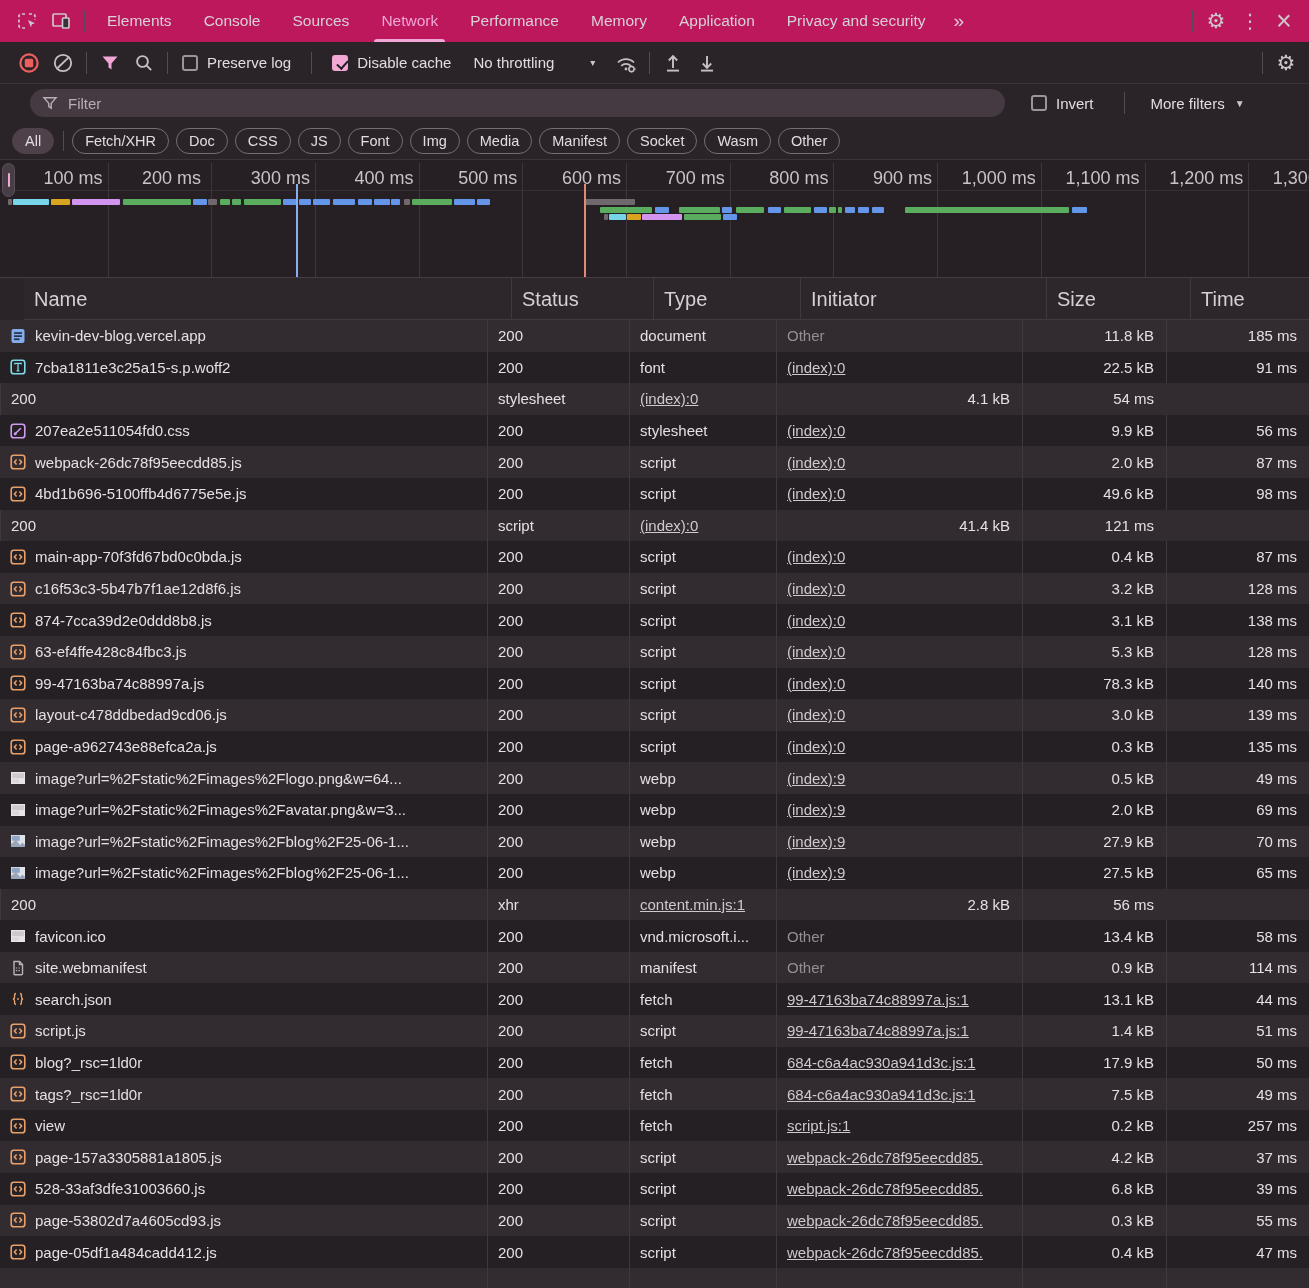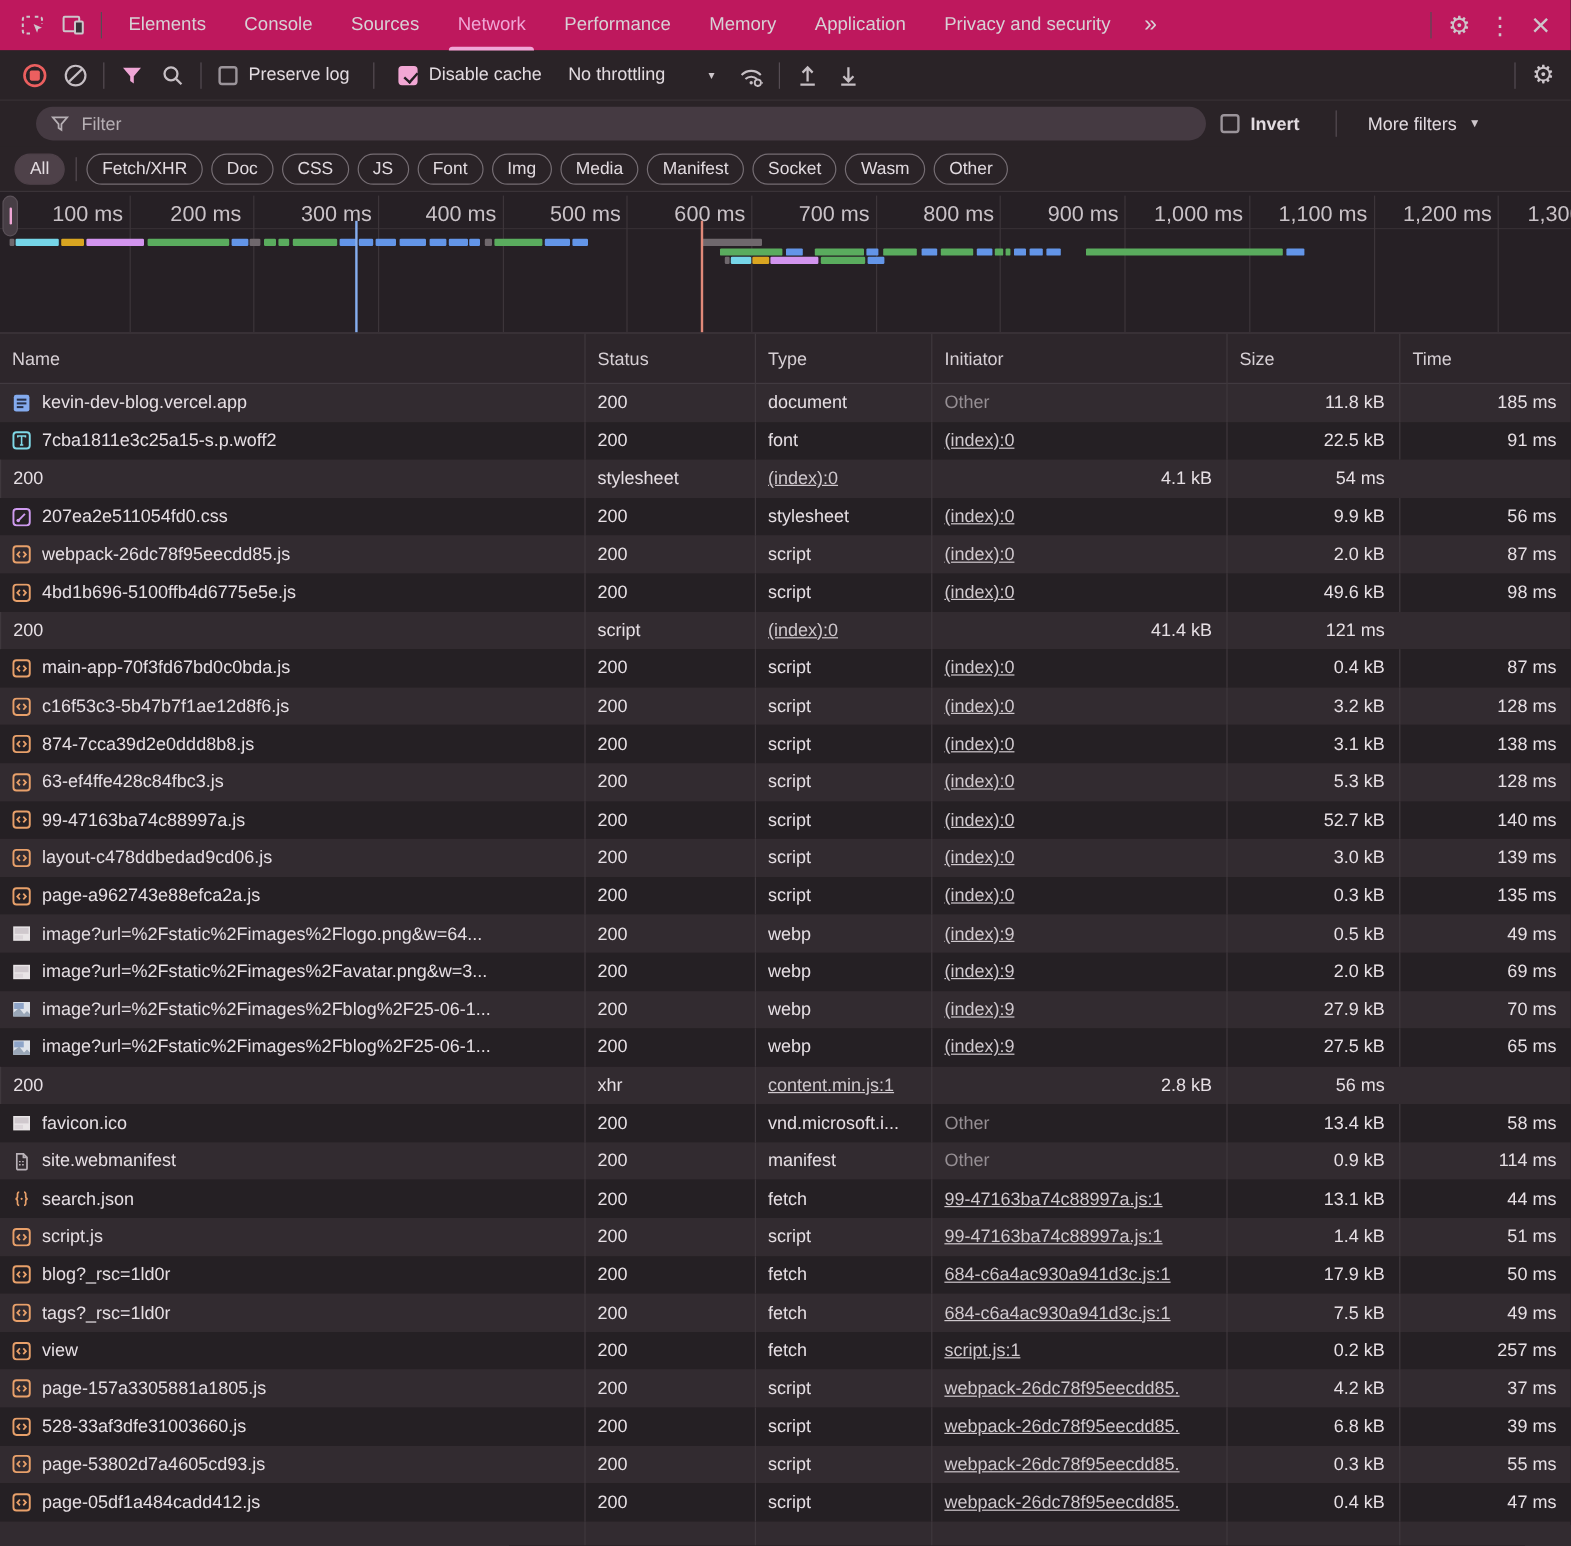--- a/index.html
+++ b/index.html
@@ -36,21 +36,21 @@
   .throttle-label { font-size:15px; color:#e2dbe0; margin-left:14px; }
   .caret { font-size:10px; color:#cdc6cb; }
   .throttle-caret { margin-left:36px; }
   .toolbar .spacer { flex:1; }
 
   
   .filterbar { height:38px; background:#2a2327; display:flex; align-items:center; padding:0 16px 0 30px; flex:0 0 auto; }
   .filter-pill { width:975px; height:28px; border-radius:14px; background:#453a42; display:flex; align-items:center; padding:0 12px; }
   .filter-pill input { flex:1; background:transparent; border:none; outline:none; color:#e6dfe4; font-size:15px; font-family:"Liberation Sans",sans-serif; margin-left:8px; }
   .filter-pill input::placeholder { color:#b6afb4; }
-  .filterbar .check-row { margin-left:12px;font-weight:bold; }
+  .filterbar .check-row { margin-left:26px; }
   .more-filters { display:flex; align-items:center; margin-left:26px; font-size:15px; color:#e2dbe0; }
   .more-filters .caret { margin-left:10px; }
 
   
   .chipsbar { height:38px; display:flex; align-items:center; padding-left:12px; border-bottom:1px solid #3a3338; flex:0 0 auto; }
   .chip { height:26px; display:flex; align-items:center; padding:0 12px; margin-right:7px; border-radius:13px; border:1px solid #756d73; font-size:14.5px; color:#e2dbe0; white-space:nowrap; }
   .chip.selected { background:#4e4149; border-color:#4e4149; }
   .chip-div { width:1px; height:20px; background:#554c53; margin:0 8px 0 2px; }
 
   
@@ -58,21 +58,21 @@
   .gridline { position:absolute; top:3px; bottom:0; width:1px; background:#3c353a; }
   .tick-label { position:absolute; top:8px; width:100px; text-align:right; font-size:18px; color:#c9c2c7; }
   .ruler-border { position:absolute; left:0; right:0; top:30px; height:1px; background:#352e33; }
   .wbar { position:absolute; height:6px; border-radius:1px; }
   .marker { position:absolute; top:24px; bottom:0; width:2px; }
   .ov-handle { position:absolute; left:2px; top:3px; width:13px; height:34px; background:#473e45; border:1px solid #5a5158; border-radius:7px; }
   .ov-handle::after { content:""; position:absolute; left:4.5px; top:9px; width:2px; height:14px; background:#f0a6d6; border-radius:1px; }
 
   
   .grid-row { display:grid; grid-template-columns:487px 142px 147px 246px 144px 143px; align-items:center; }
-  .thead { height:42px; background:#2d262b; border-bottom:1px solid #413a40; font-size:15px; color:#d6cfd4; flex:0 0 auto; }
+  .thead { height:42px; background:#2d262b; border-bottom:1px solid #413a40; font-size:20px; color:#d6cfd4; flex:0 0 auto;margin-left:24px; }
   .thead .cell { height:42px; display:flex; align-items:center; }
   .tbody { flex:1; overflow:hidden; }
   .row { height:31.6px; font-size:15px; cursor:default; }
   .row.odd  { background:#322b30; }
   .row.even { background:#252024; }
   .row.empty-tail { height:31.6px; }
   .cell { padding-left:10px; overflow:hidden; white-space:nowrap; height:100%; display:flex; align-items:center; }
   .cell.c1,.cell.c2,.cell.c3,.cell.c4,.cell.c5 { border-left:1px solid #3f383d; }
   .cell.num { justify-content:flex-end; padding-right:12px; padding-left:0; }
   .name-cell { display:flex; align-items:center; gap:9px; }
@@ -536,21 +536,21 @@
           </span>
           <span class="name-text">99-47163ba74c88997a.js</span>
         </div>
         <div class="cell c1">200</div>
         <div class="cell c2">
           <span class="type-text">script</span>
         </div>
         <div class="cell c3">
           <span class="initiator-link">(index):0</span>
         </div>
-        <div class="cell c4 num">52.7 kB</div>
+        <div class="cell c4 num">78.3 kB</div>
         <div class="cell c5 num">140 ms</div>
       </div>
       <div class="row grid-row odd">
         <div class="cell c0 name-cell">
           <span class="row-icon">
             <svg width="16" height="16" viewBox="0 0 16 16">
               <rect x="1.2" y="1.2" width="13.6" height="13.6" rx="2.6" fill="none" stroke="#e8a06a" stroke-width="1.6"></rect>
               <path d="M6.6 5.6 L4.4 8 l2.2 2.4 M9.4 5.6 L11.6 8 l-2.2 2.4" fill="none" stroke="#e8a06a" stroke-width="1.5"></path>
             </svg>
           </span>

